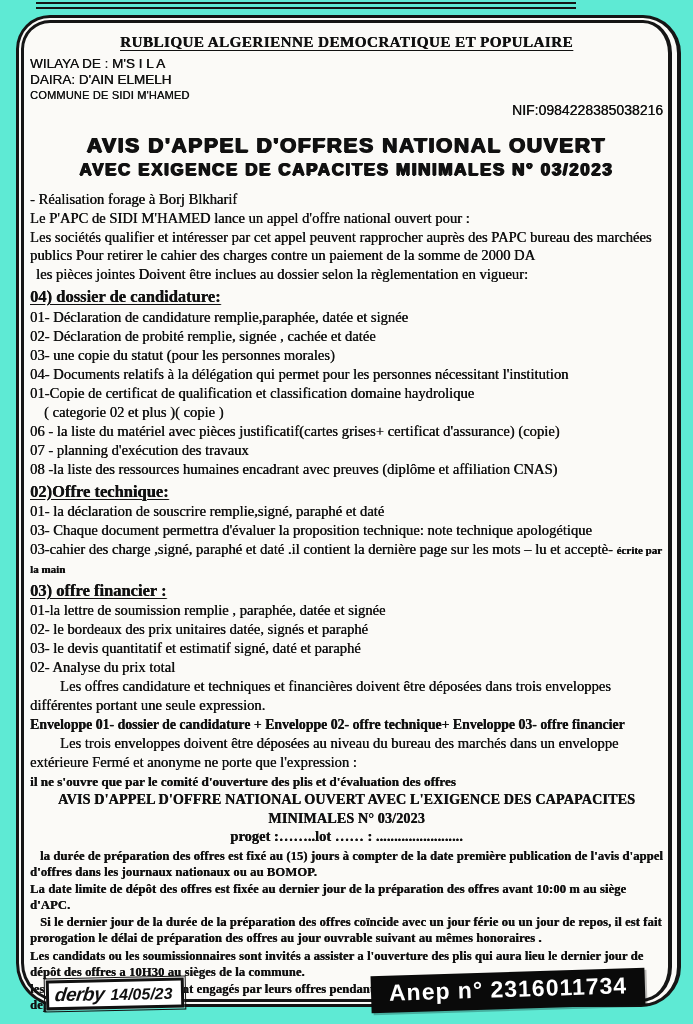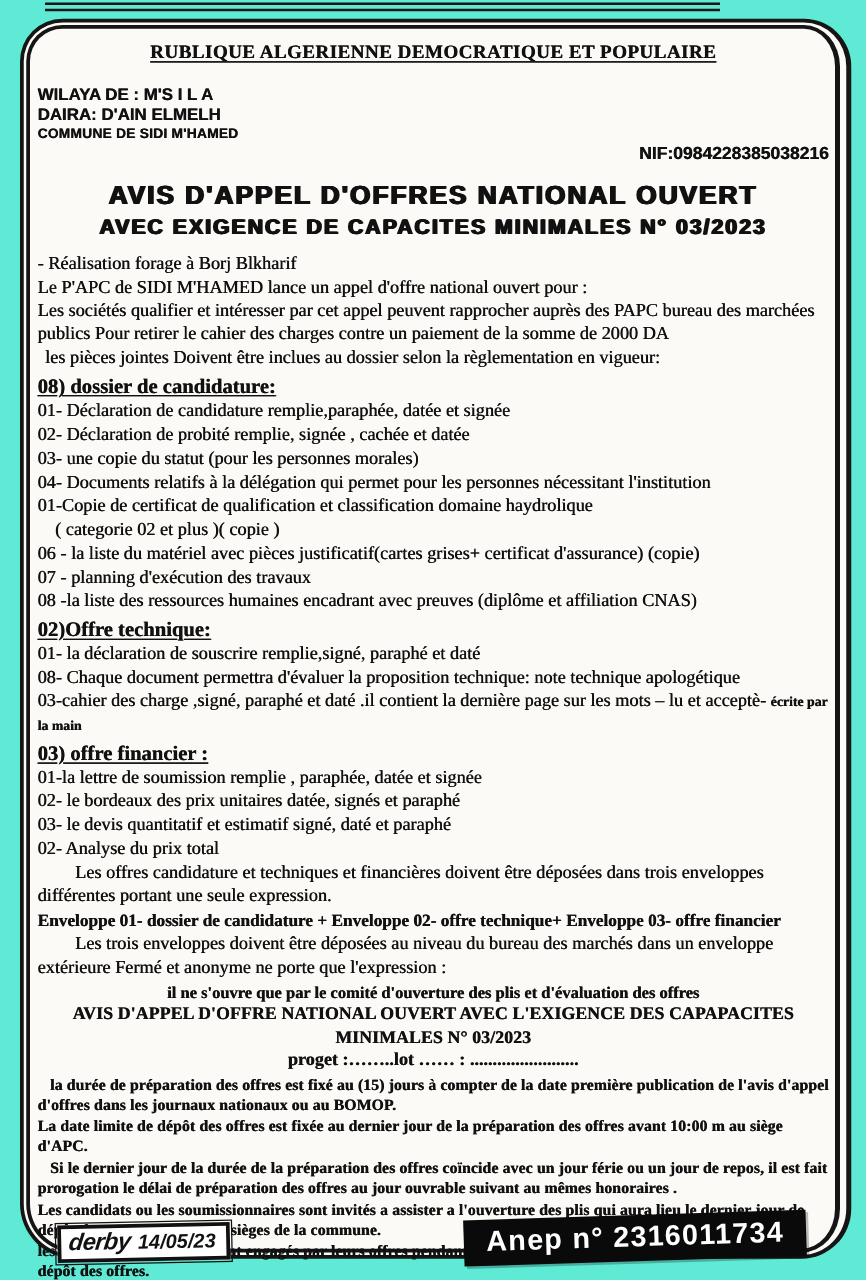--- a/index.html
+++ b/index.html
@@ -35,21 +35,21 @@
   }
   .doc-header {
     text-align:center;
     font-weight:bold;
     font-size:15.2px;
     letter-spacing:0.4px;
     text-decoration:underline;
     text-underline-offset:3px;
     margin-top:2px;
   }
-  .issuer { margin-top:16px; font-weight:bold; font-size:13.5px; line-height:1.22; font-family:"Liberation Sans",sans-serif; }
+  .issuer { margin-top:4px; font-weight:normal; font-size:13.5px; line-height:1.22; font-family:"Liberation Sans",sans-serif; }
   .issuer .commune { font-size:11px; letter-spacing:0.2px; }
   .issuer .nif { font-size:14px;text-align:right; }
   .deco-title {
     text-align:center;
     font-family:"Liberation Sans", sans-serif;
     font-weight:900;
     font-size:21px;
     letter-spacing:1.6px;
     text-shadow:0.8px 0 currentColor, -0.8px 0 currentColor, 0 0.5px currentColor;
     margin-top:12px;
@@ -62,21 +62,21 @@
   .sec-heading {
     font-weight:bold;
     font-size:16.5px;
     text-decoration:underline;
     text-underline-offset:2px;
     margin-top:2px;
   }
   .sub-line { padding-left:14px; }
   .small-note { font-size:11px; font-weight:bold; }
   .env-line { font-weight:bold; font-size:13.8px; font-family:"Liberation Serif",serif; margin-top:1px; }
-  .center-bold-sm { text-align:center; font-weight:bold; font-size:13.2px; margin-top:1px; }
+  .center-bold-sm { font-weight:bold; font-size:13.2px; margin-top:1px; }
   .center-bold { text-align:center; font-weight:bold; font-size:14.2px; letter-spacing:0.1px; }
   .proget { text-align:center; font-weight:bold; font-size:14.5px; }
   .footer-paras { margin-top:2px; font-size:12.6px; font-weight:bold; line-height:1.28; letter-spacing:0.1px; }
   .footer-paras .para { margin-top:1px; }
   .fp-indent { text-indent:10px; }
   
   .journal-stamp {
     position:absolute; left:46px; top:979px;
     background:#fff;
     border:3px solid #111;
@@ -128,37 +128,37 @@
     <div class="deco-title">AVIS D'APPEL D'OFFRES NATIONAL OUVERT</div>
     <div class="deco-title second">AVEC EXIGENCE DE CAPACITES MINIMALES N° 03/2023</div>
 
     <div class="body-block">
       <div class="line">- Réalisation forage à Borj Blkharif</div>
       <div class="line">Le P'APC  de SIDI M'HAMED lance un appel d'offre national ouvert pour :</div>
       <div class="line">Les sociétés qualifier et intéresser par cet  appel peuvent rapprocher auprès des PAPC bureau des marchées publics Pour retirer le cahier des charges contre un paiement de la somme de 2000 DA</div>
       <div class="line indent1">les pièces jointes Doivent être inclues au dossier selon la règlementation en vigueur:</div>
     </div>
 
-    <div class="sec-heading">08) dossier de candidature:</div>
+    <div class="sec-heading">04) dossier de candidature:</div>
     <div>
       <div class="line">01- Déclaration de candidature remplie,paraphée, datée et signée</div>
       <div class="line">02- Déclaration de probité remplie, signée , cachée et datée</div>
       <div class="line">03- une copie du statut (pour les personnes morales)</div>
       <div class="line">04- Documents relatifs à la délégation qui permet pour les personnes nécessitant l'institution</div>
       <div class="line">01-Copie de certificat de qualification  et classification domaine  haydrolique</div>
       <div class="line sub-line">( categorie 02 et plus )( copie  )</div>
       <div class="line">06 -  la liste du matériel avec pièces justificatif(cartes grises+ certificat d'assurance) (copie)</div>
       <div class="line">07 - planning d'exécution des travaux</div>
       <div class="line">08 -la liste des ressources humaines encadrant avec preuves (diplôme et affiliation CNAS)</div>
     </div>
 
     <div class="sec-heading">02)Offre technique:</div>
     <div>
       <div class="line">01- la déclaration de souscrire remplie,signé, paraphé et daté</div>
-      <div class="line">08- Chaque document permettra d'évaluer la proposition technique: note technique apologétique</div>
+      <div class="line">03- Chaque document permettra d'évaluer la proposition technique: note technique apologétique</div>
       <div class="line"><span>03-cahier des charge ,signé, paraphé et daté .il contient la dernière page sur les mots – lu et acceptè-</span> <span class="small-note">écrite par la main</span></div>
     </div>
 
     <div class="sec-heading">03) offre financier :</div>
     <div>
       <div class="line">01-la lettre de soumission remplie , paraphée, datée et signée</div>
       <div class="line">02- le bordeaux des prix unitaires datée, signés et paraphé</div>
       <div class="line">03- le devis quantitatif et estimatif signé, daté et paraphé</div>
       <div class="line">02- Analyse du prix total</div>
     </div>

